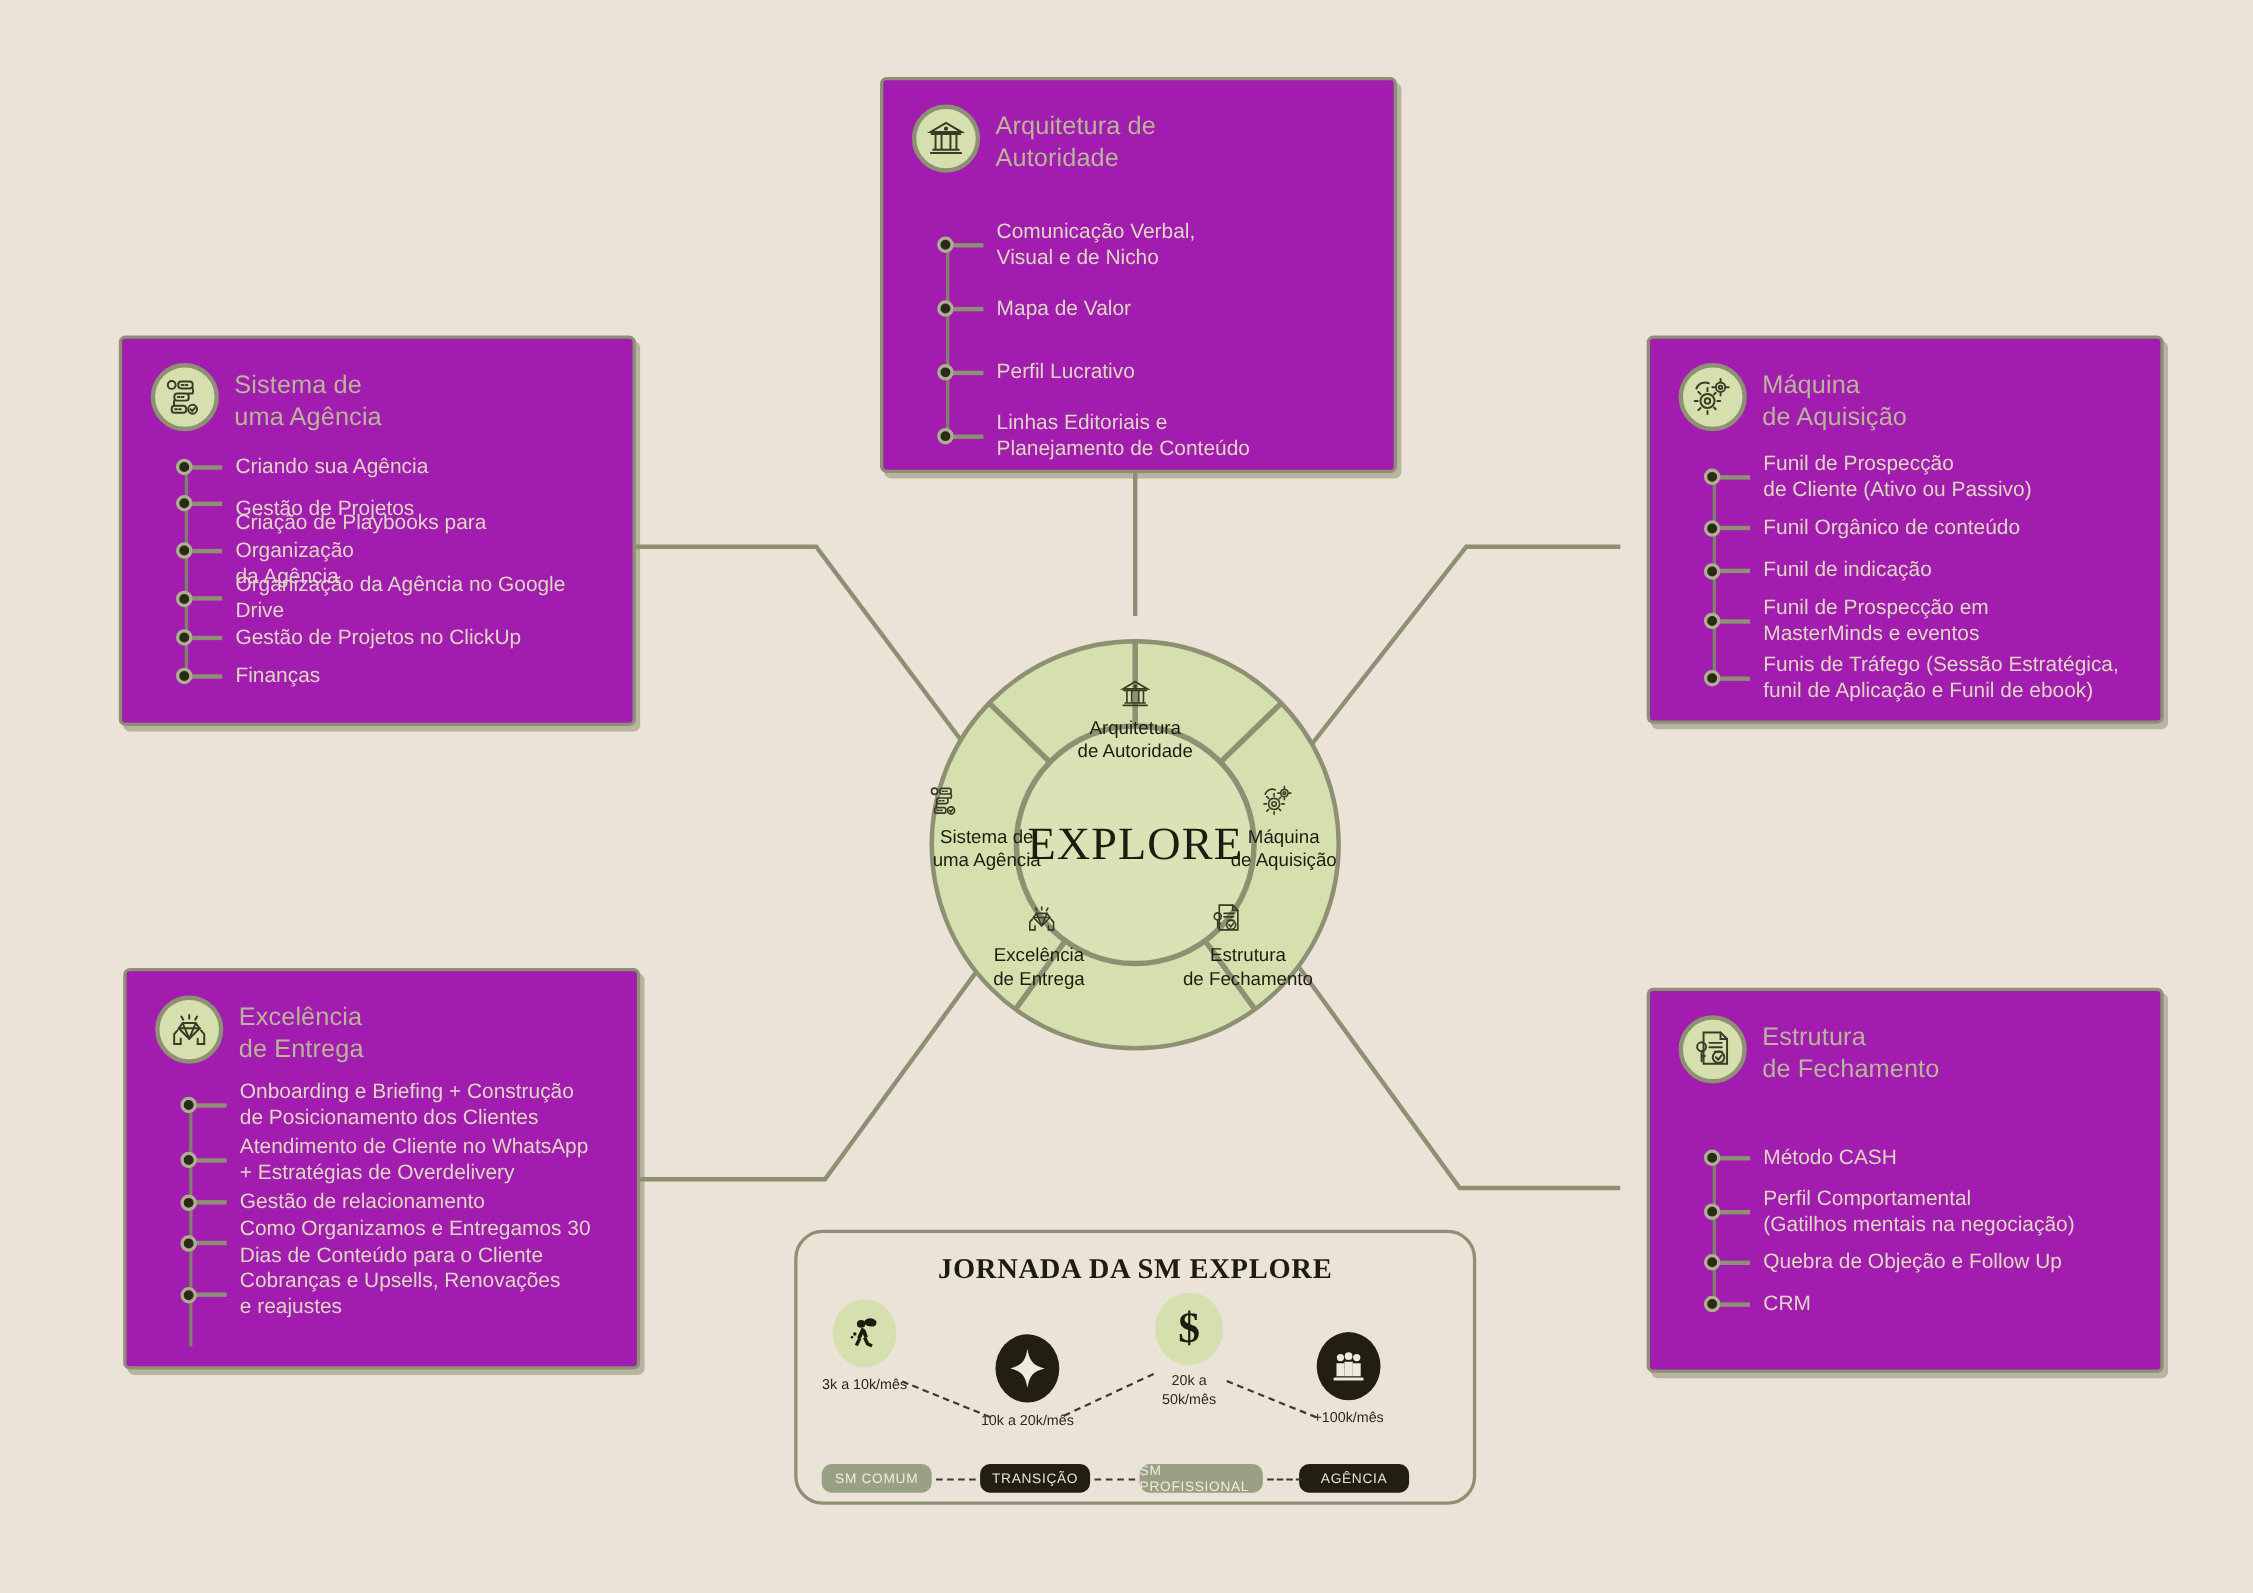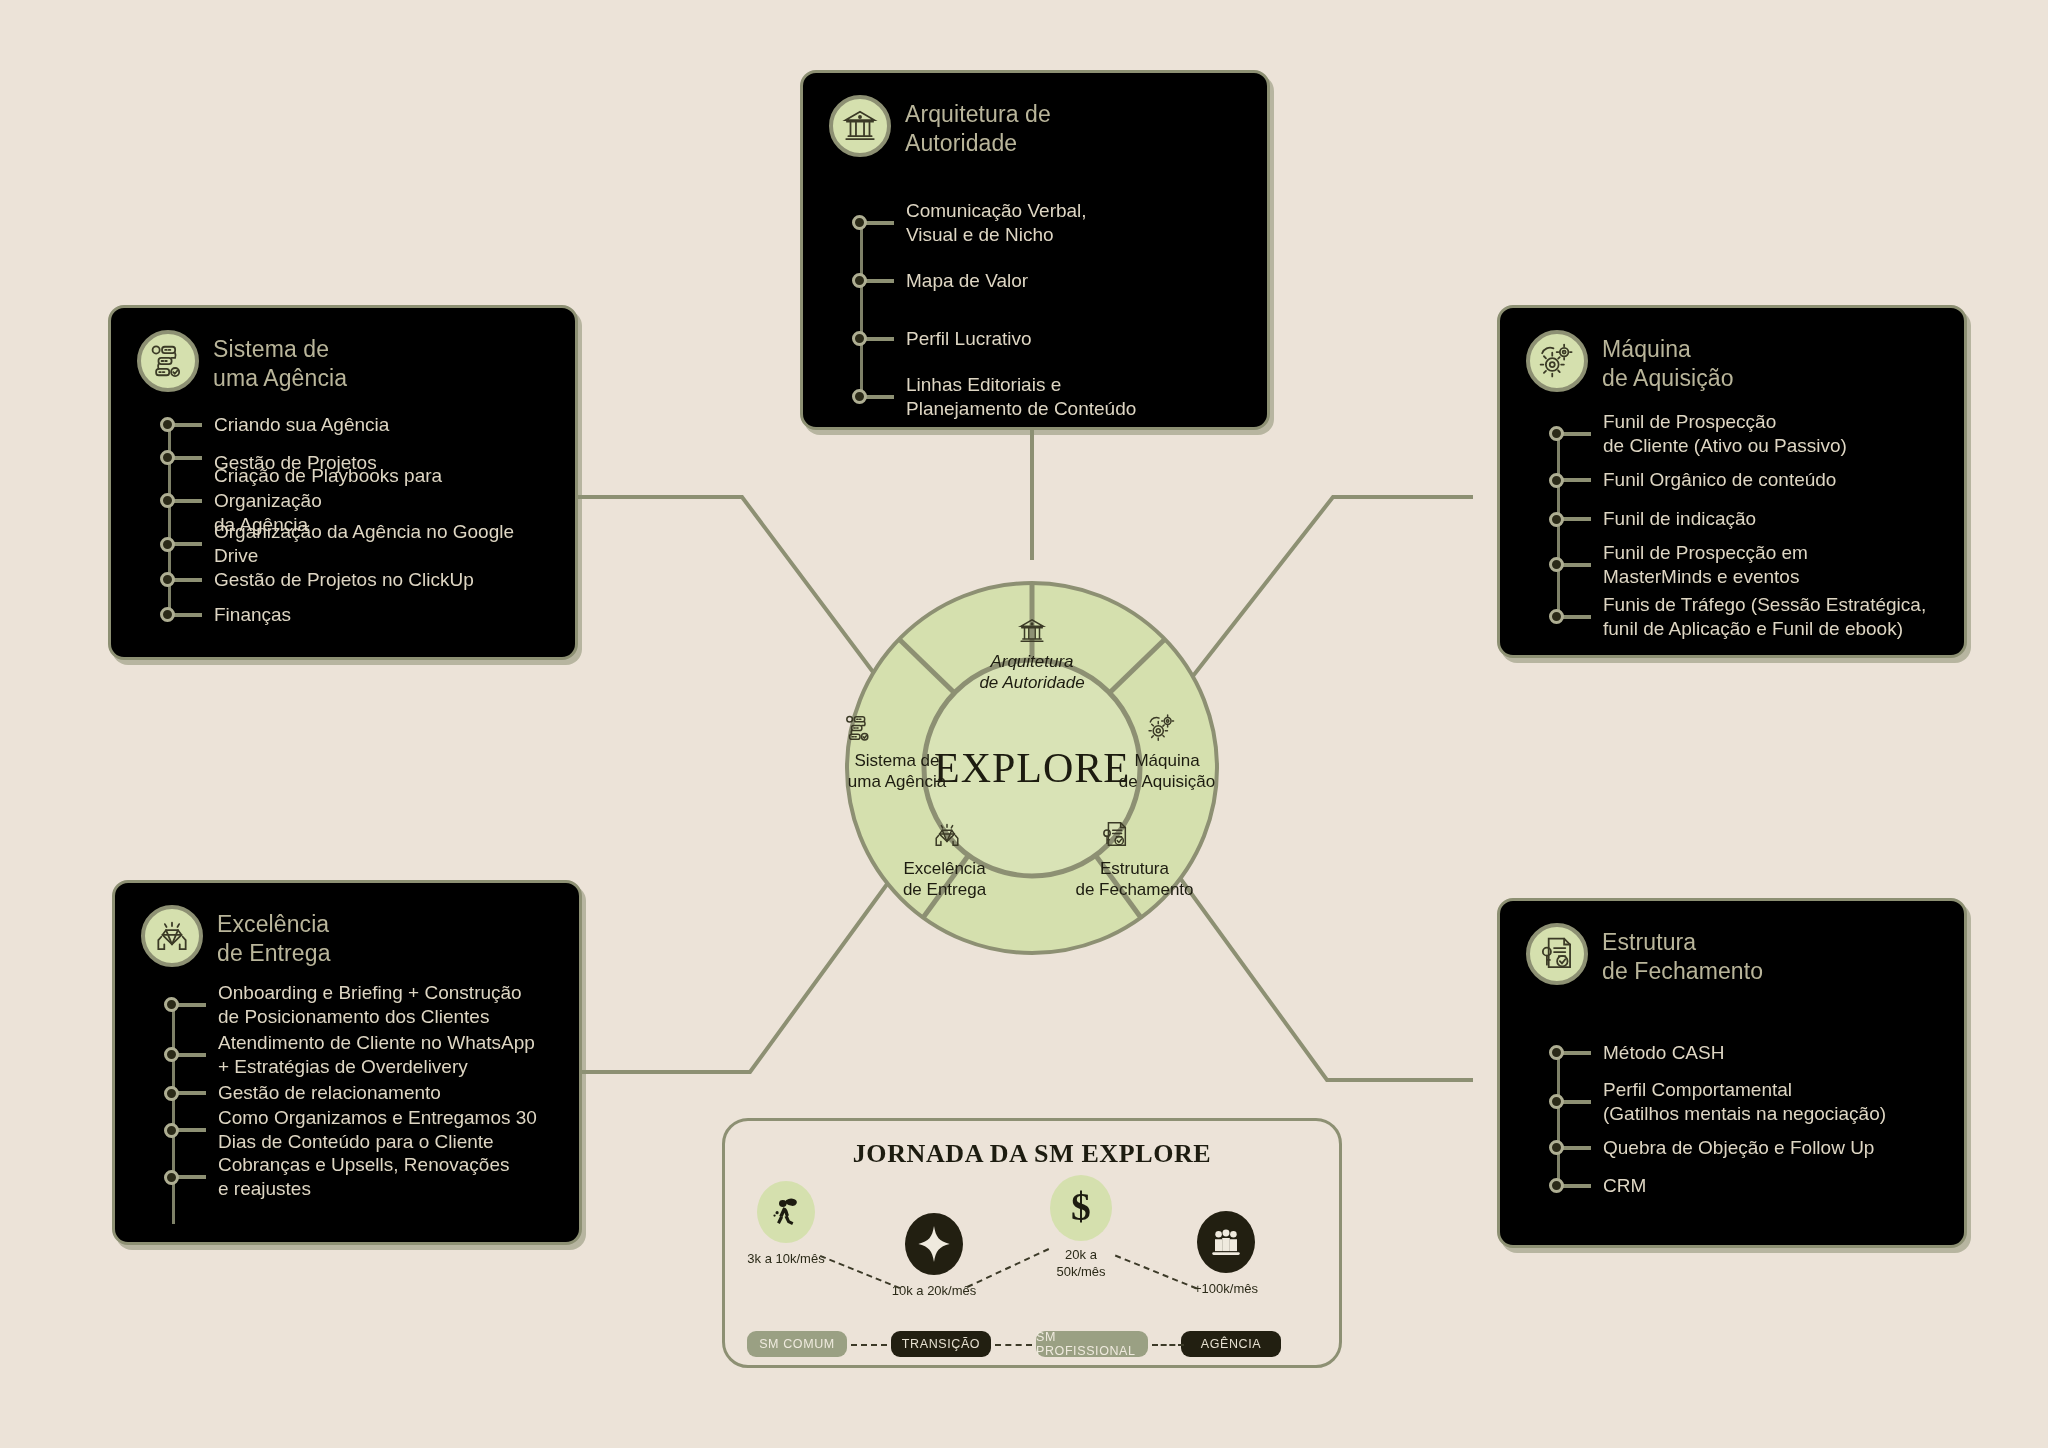--- a/index.html
+++ b/index.html
@@ -11,23 +11,23 @@
     overflow:hidden;
   }
   #stage { position:absolute; inset:0; }
 
   
   #connectors { position:absolute; inset:0; z-index:1; }
 
   
   .card {
     position:absolute; z-index:3;
-    background:#000000;
+    background:#a21caf;
     border:3px solid #8d9073;
-    border-radius:16px;
+    border-radius:6px;
     box-shadow:4px 5px 0 rgba(141,144,115,.55);
   }
   .card-head { display:flex; align-items:flex-start; gap:14px; }
   .badge {
     width:62px; height:62px; flex:0 0 62px;
     border-radius:50%;
     background:#d5e0ae;
     border:4px solid #8d9073;
     display:flex; align-items:center; justify-content:center;
     position:relative; z-index:4;
@@ -150,21 +150,21 @@
     <div class="seg-icon" style="left:215px; top:58px;">
       <svg viewBox="0 0 32 32" fill="none" stroke="#3b3a26" stroke-width="1.6" stroke-linecap="round">
         <path d="M4 11 L16 4 L28 11 Z"></path>
           <circle cx="16" cy="8.4" r="0.9" fill="#3b3a26"></circle>
         <path d="M5 12.4 H27"></path>
           <path d="M8 13 V24 M12.6 13 V24 M19.4 13 V24 M24 13 V24"></path>
         <path d="M6.2 24.6 H25.8"></path>
           <path d="M4.4 27 H27.6"></path>
       </svg>
     </div>
-    <div class="seg-label" style="left:130px; top:93px; width:200px;font-style:italic;">Arquitetura
+    <div class="seg-label" style="left:130px; top:93px; width:200px;">Arquitetura
 de Autoridade</div>
 
     <div class="seg-icon" style="left:345px; top:155px;">
       <svg viewBox="0 0 32 32" fill="none" stroke="#3b3a26" stroke-width="1.6" stroke-linecap="round">
         <circle cx="12" cy="19" r="5.4"></circle>
           <circle cx="12" cy="19" r="2.1"></circle>
         <path d="M12 11.5 V9 M12 29 V26.6 M4.5 19 H2.2 M21.8 19 H19.5
                  M6.7 13.7 L5 12 M18.3 25.3 L17 24 M6.7 24.3 L5 26 M18.3 12.7 L17 14"></path>
         <circle cx="22" cy="8.5" r="3.6"></circle>
           <circle cx="22" cy="8.5" r="1.3"></circle>

